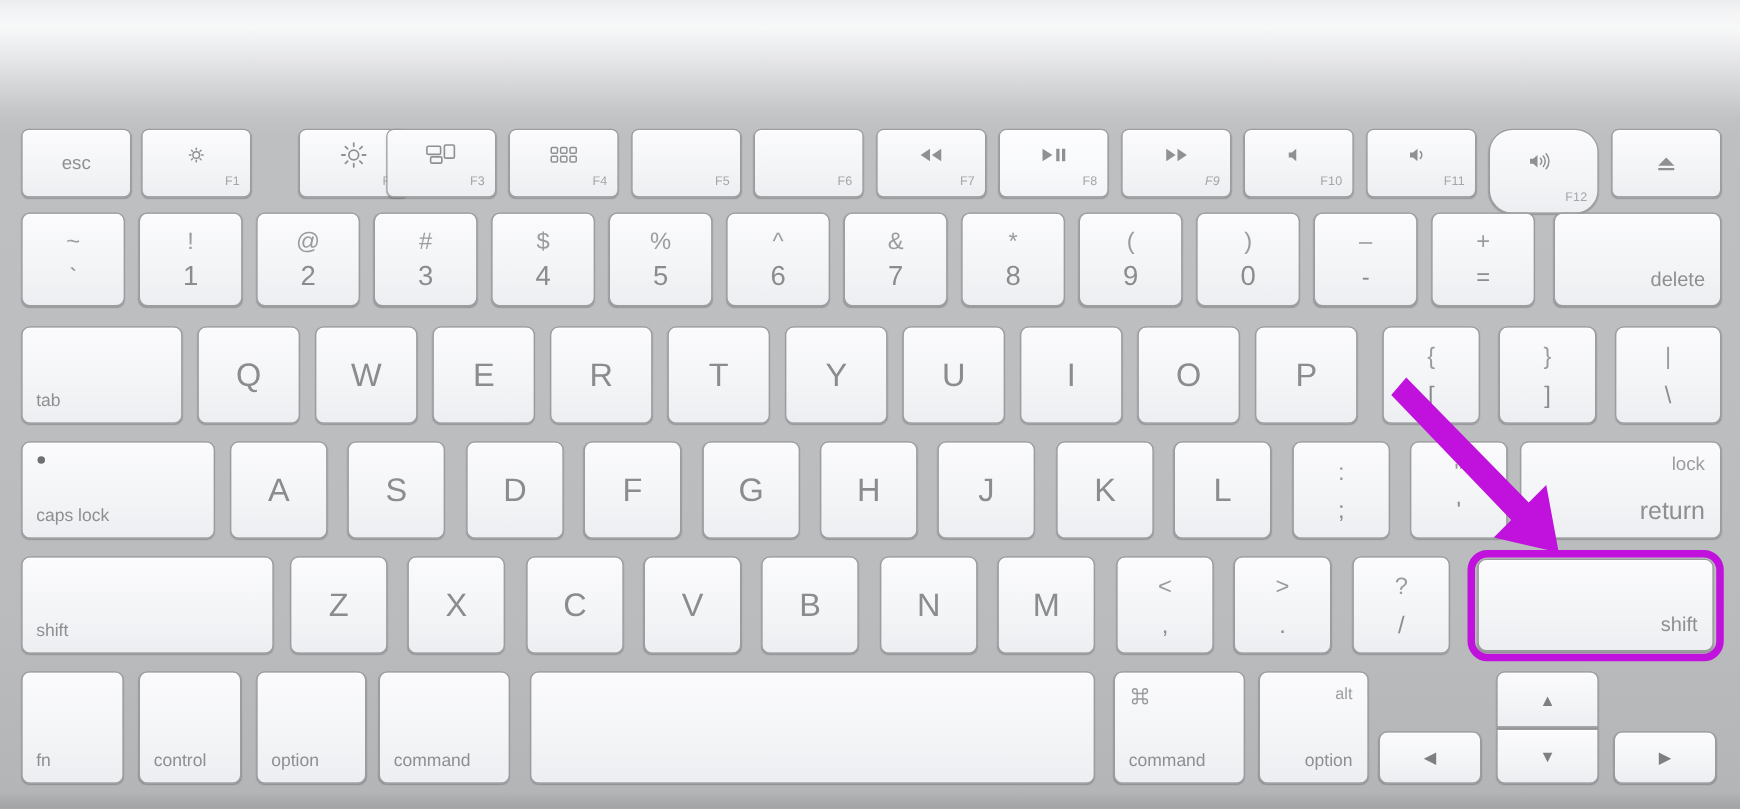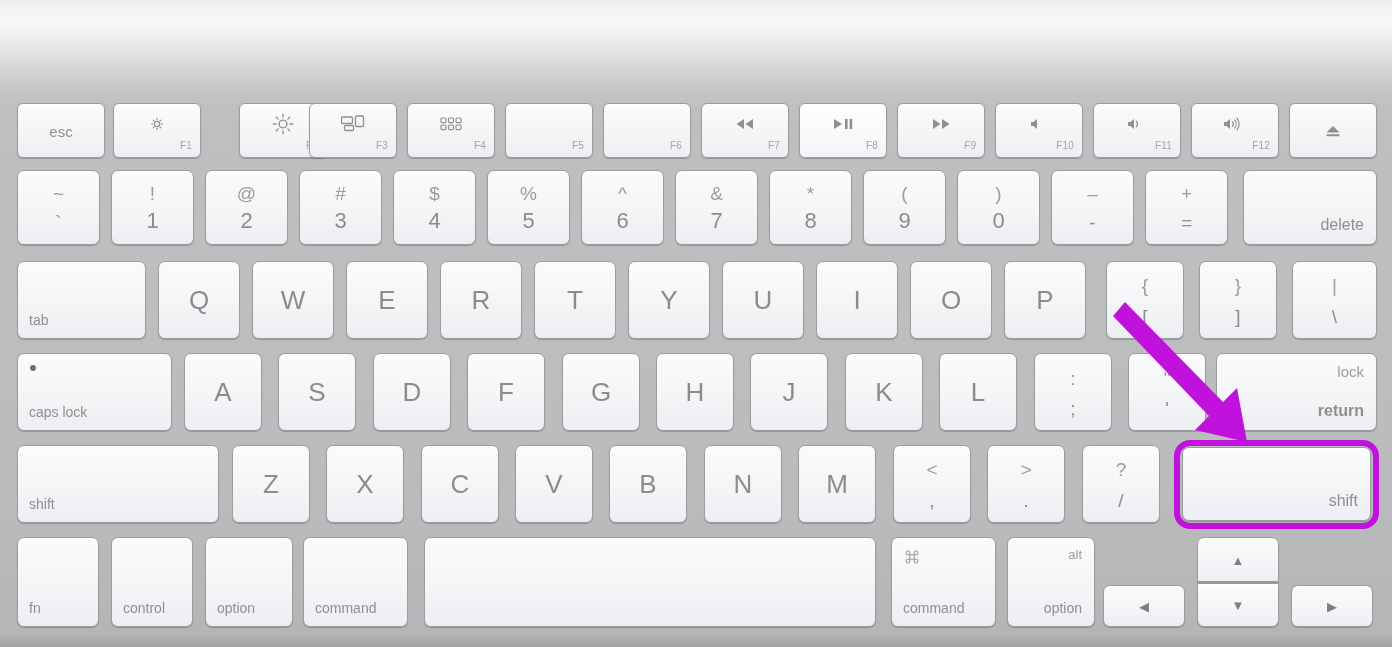--- a/index.html
+++ b/index.html
@@ -198,21 +198,21 @@
   <div class="key fn-row" style="left:1093px;top:103px;width:88px;height:55px;">
     <span class="lbl fnglyph">
       <svg class="icn" width="24" height="16" viewBox="0 0 24 16" fill="#8e9092">
         <polygon points="9,3 5.5,6 3,6 3,10 5.5,10 9,13"></polygon>
         <path d="M11.3 5.3a4 4 0 0 1 0 5.4" fill="none" stroke="#8e9092" stroke-width="1.3" stroke-linecap="round"></path>
       </svg>
     </span>
     <span class="lbl fnum">F11</span>
   </div>
 
-  <div class="key fn-row" style="left:1191px;top:103px;width:88px;height:55px;">
+  <div class="key fn-row" style="left:1191px;top:103px;width:88px;height:68px;border-radius:19px;">
     <span class="lbl fnglyph">
       <svg class="icn" width="28" height="16" viewBox="0 0 28 16" fill="#8e9092">
         <polygon points="9,3 5.5,6 3,6 3,10 5.5,10 9,13"></polygon>
         <path d="M11.3 5.6a3.6 3.6 0 0 1 0 4.8" fill="none" stroke="#8e9092" stroke-width="1.2" stroke-linecap="round"></path>
         <path d="M13.6 3.8a6.4 6.4 0 0 1 0 8.4" fill="none" stroke="#8e9092" stroke-width="1.2" stroke-linecap="round"></path>
         <path d="M15.9 2a9.2 9.2 0 0 1 0 12" fill="none" stroke="#8e9092" stroke-width="1.2" stroke-linecap="round"></path>
       </svg>
     </span>
     <span class="lbl fnum">F12</span>
   </div>
@@ -362,21 +362,21 @@
   <div class="key" style="left:1034px;top:353px;width:78px;height:78px;">
     <span class="lbl glyph-top" style="top:20%;">:</span>
     <span class="lbl glyph-bot" style="font-size:19px;">;</span>
   </div>
   <div class="key" style="left:1128px;top:353px;width:78px;height:78px;">
     <span class="lbl glyph-top" style="top:20%;">"</span>
     <span class="lbl glyph-bot" style="font-size:19px;">'</span>
   </div>
   <div class="key" style="left:1216px;top:353px;width:161px;height:78px;">
     <span class="lbl word-tr" style="font-size:15px;">lock</span>
-    <span class="lbl word-br" style="font-size:16px;font-weight:bold;">return</span>
+    <span class="lbl word-br" style="font-size:20px;">return</span>
   </div>
 
   <div class="key" style="left:17px;top:445px;width:202px;height:78px;">
     <span class="lbl word-bl">shift</span>
   </div>
   <div class="key" style="left:232px;top:445px;width:78px;height:78px;">
     <span class="lbl glyph-c">Z</span>
   </div>
   <div class="key" style="left:326px;top:445px;width:78px;height:78px;">
     <span class="lbl glyph-c">X</span>

